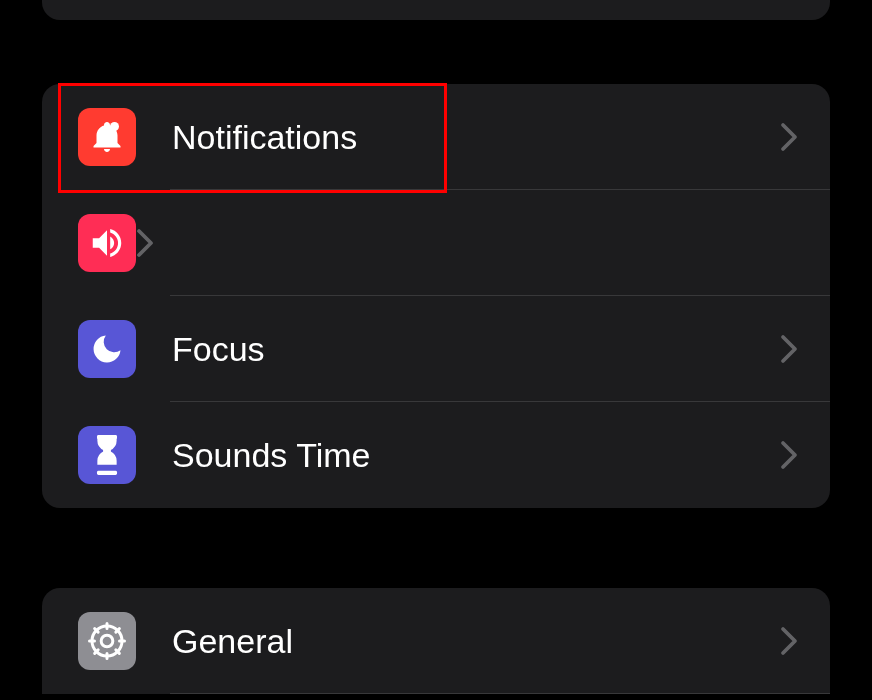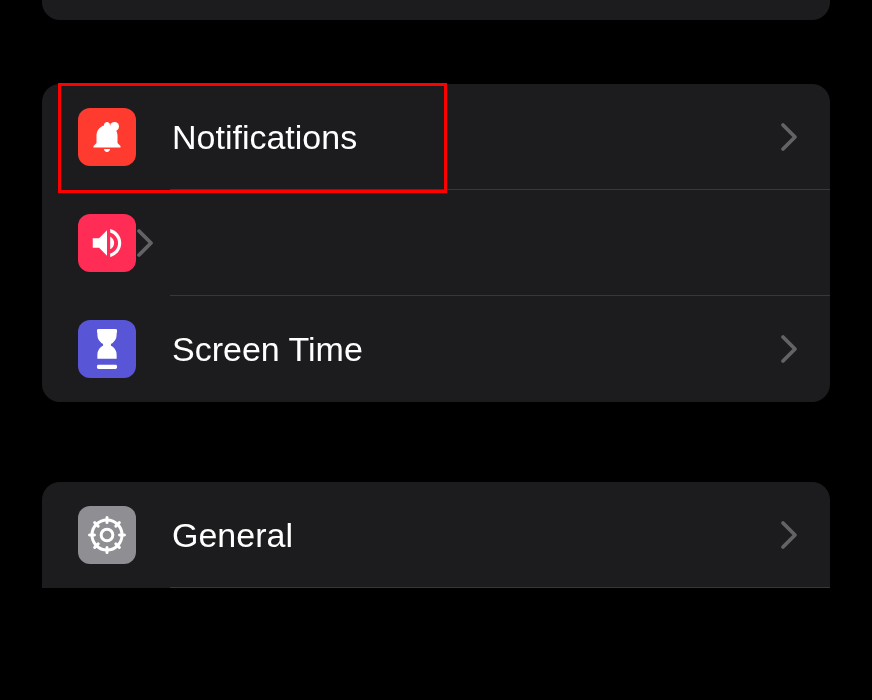--- a/index.html
+++ b/index.html
@@ -130,30 +130,44 @@
       </svg>
     </div>
     <span class="chevron">
       <svg width="18" height="30" viewBox="0 0 12 20" fill="none" stroke="currentColor" stroke-width="2.5" stroke-linecap="round" stroke-linejoin="round">
         <polyline points="2,2 10,10 2,18"></polyline>
       </svg>
     </span>
     <div class="divider"></div>
   </div>
 
+  <div class="row">
+    <div class="icon-box icon-purple">
+      <svg width="36" height="36" viewBox="0 0 24 24" fill="white">
+        <path d="M21 12.8A9 9 0 1 1 11.2 3a7 7 0 0 0 9.8 9.8z"></path>
+      </svg>
+    </div>
+    <span class="label">Focus</span>
+    <span class="chevron">
+      <svg width="18" height="30" viewBox="0 0 12 20" fill="none" stroke="currentColor" stroke-width="2.5" stroke-linecap="round" stroke-linejoin="round">
+        <polyline points="2,2 10,10 2,18"></polyline>
+      </svg>
+    </span>
+    <div class="divider"></div>
+  </div>
 
   <div class="row">
     <div class="icon-box icon-purple">
       <svg width="34" height="40" viewBox="0 0 20 28" fill="white">
         <path d="M4 2h12v2c0 3-2 5-4 6v2c2 1 4 3 4 6v2H4v-2c0-3 2-5 4-6v-2c-2-1-4-3-4-6V2z" stroke="white" stroke-width="1.5" fill="white"></path>
         <rect x="3" y="0" width="14" height="3" rx="1" fill="white"></rect>
         <rect x="3" y="25" width="14" height="3" rx="1" fill="white"></rect>
       </svg>
     </div>
-    <span class="label">Screen Time</span>
+    <span class="label">Sounds Time</span>
     <span class="chevron">
       <svg width="18" height="30" viewBox="0 0 12 20" fill="none" stroke="currentColor" stroke-width="2.5" stroke-linecap="round" stroke-linejoin="round">
         <polyline points="2,2 10,10 2,18"></polyline>
       </svg>
     </span>
   </div>
 
 </div>
 
 <div class="section section-bottom">

